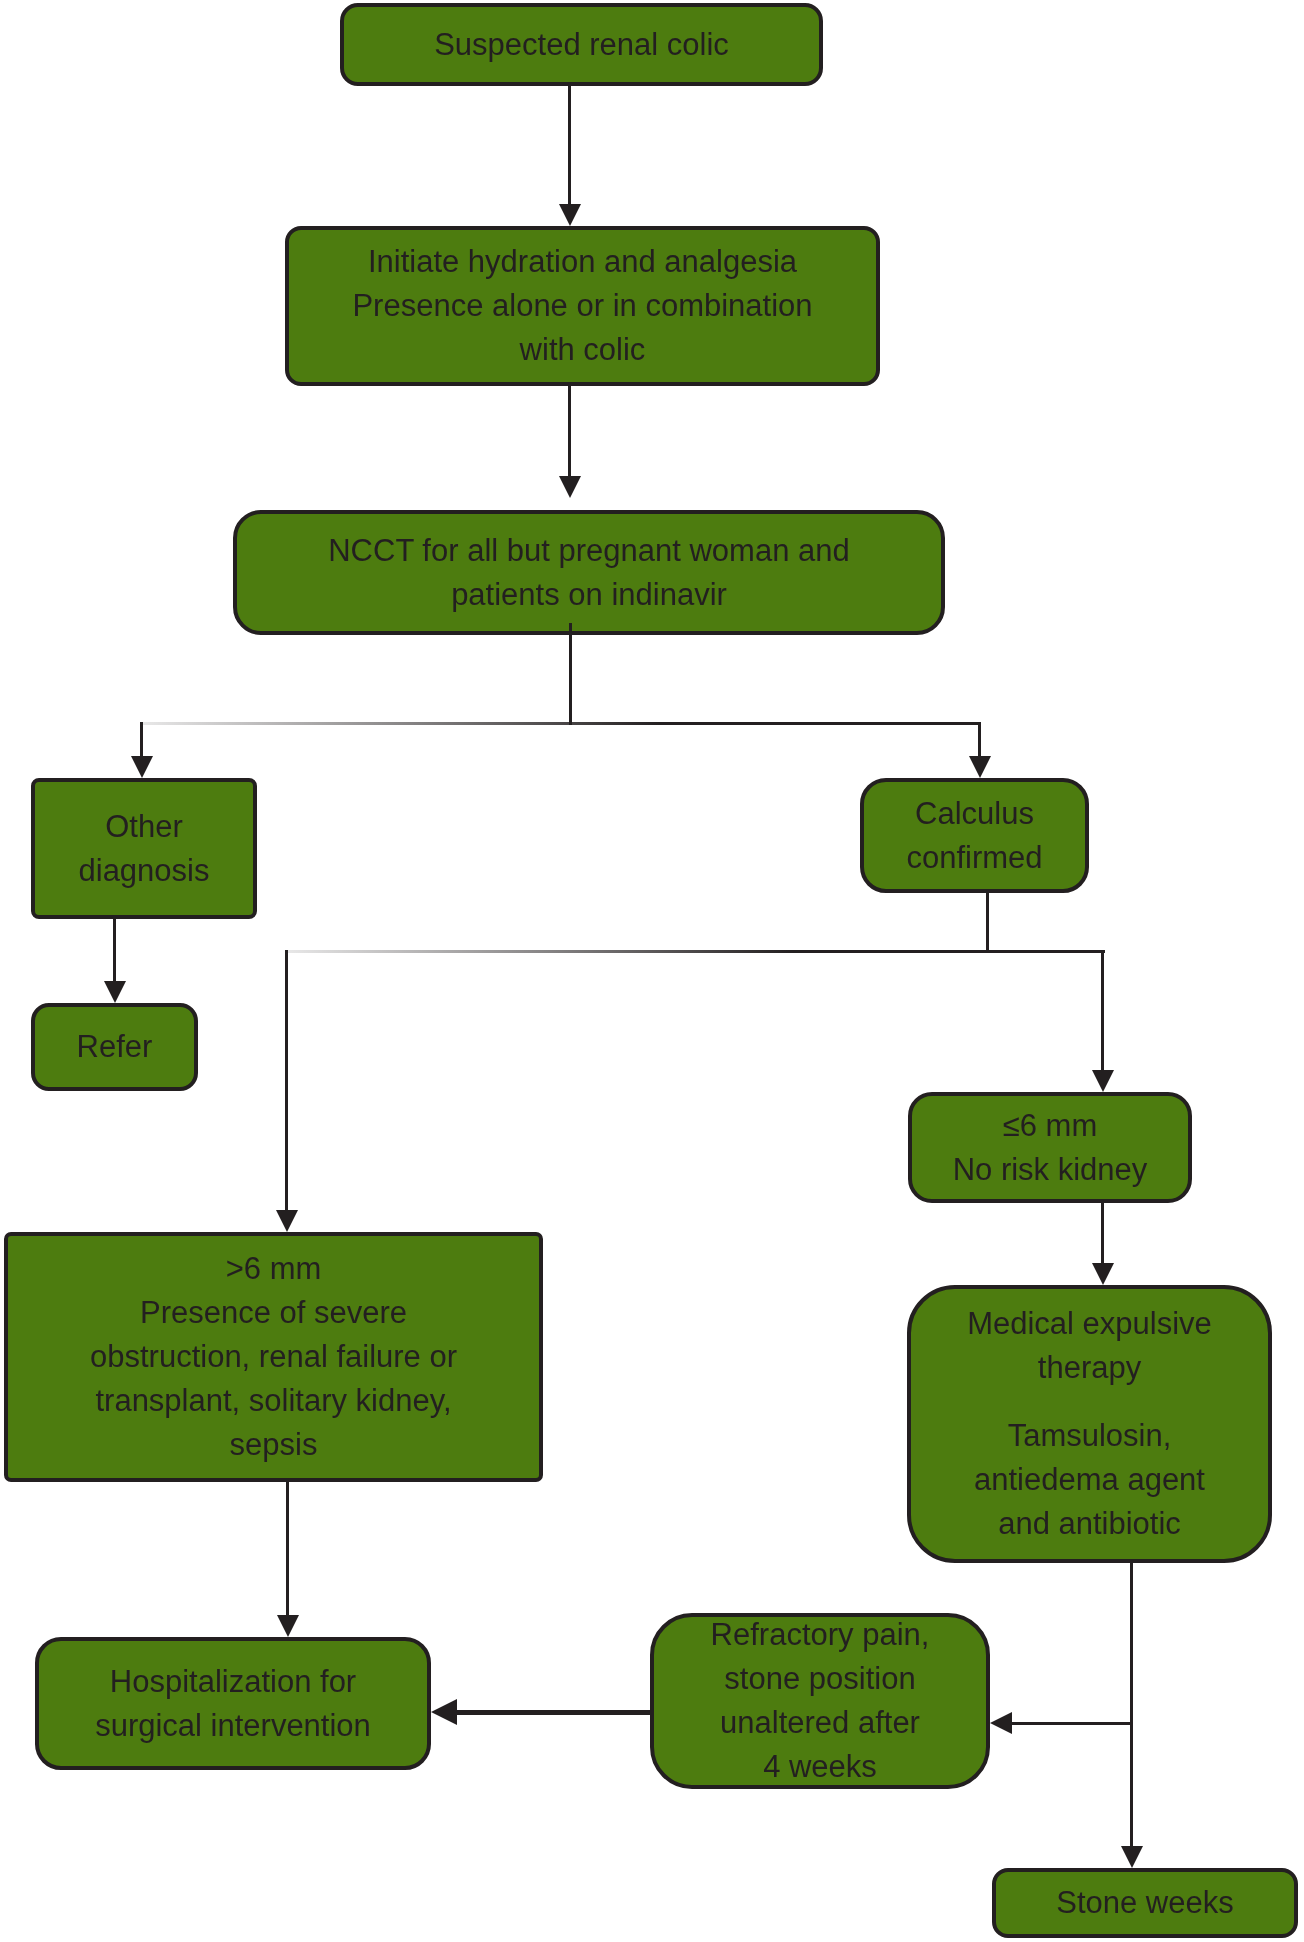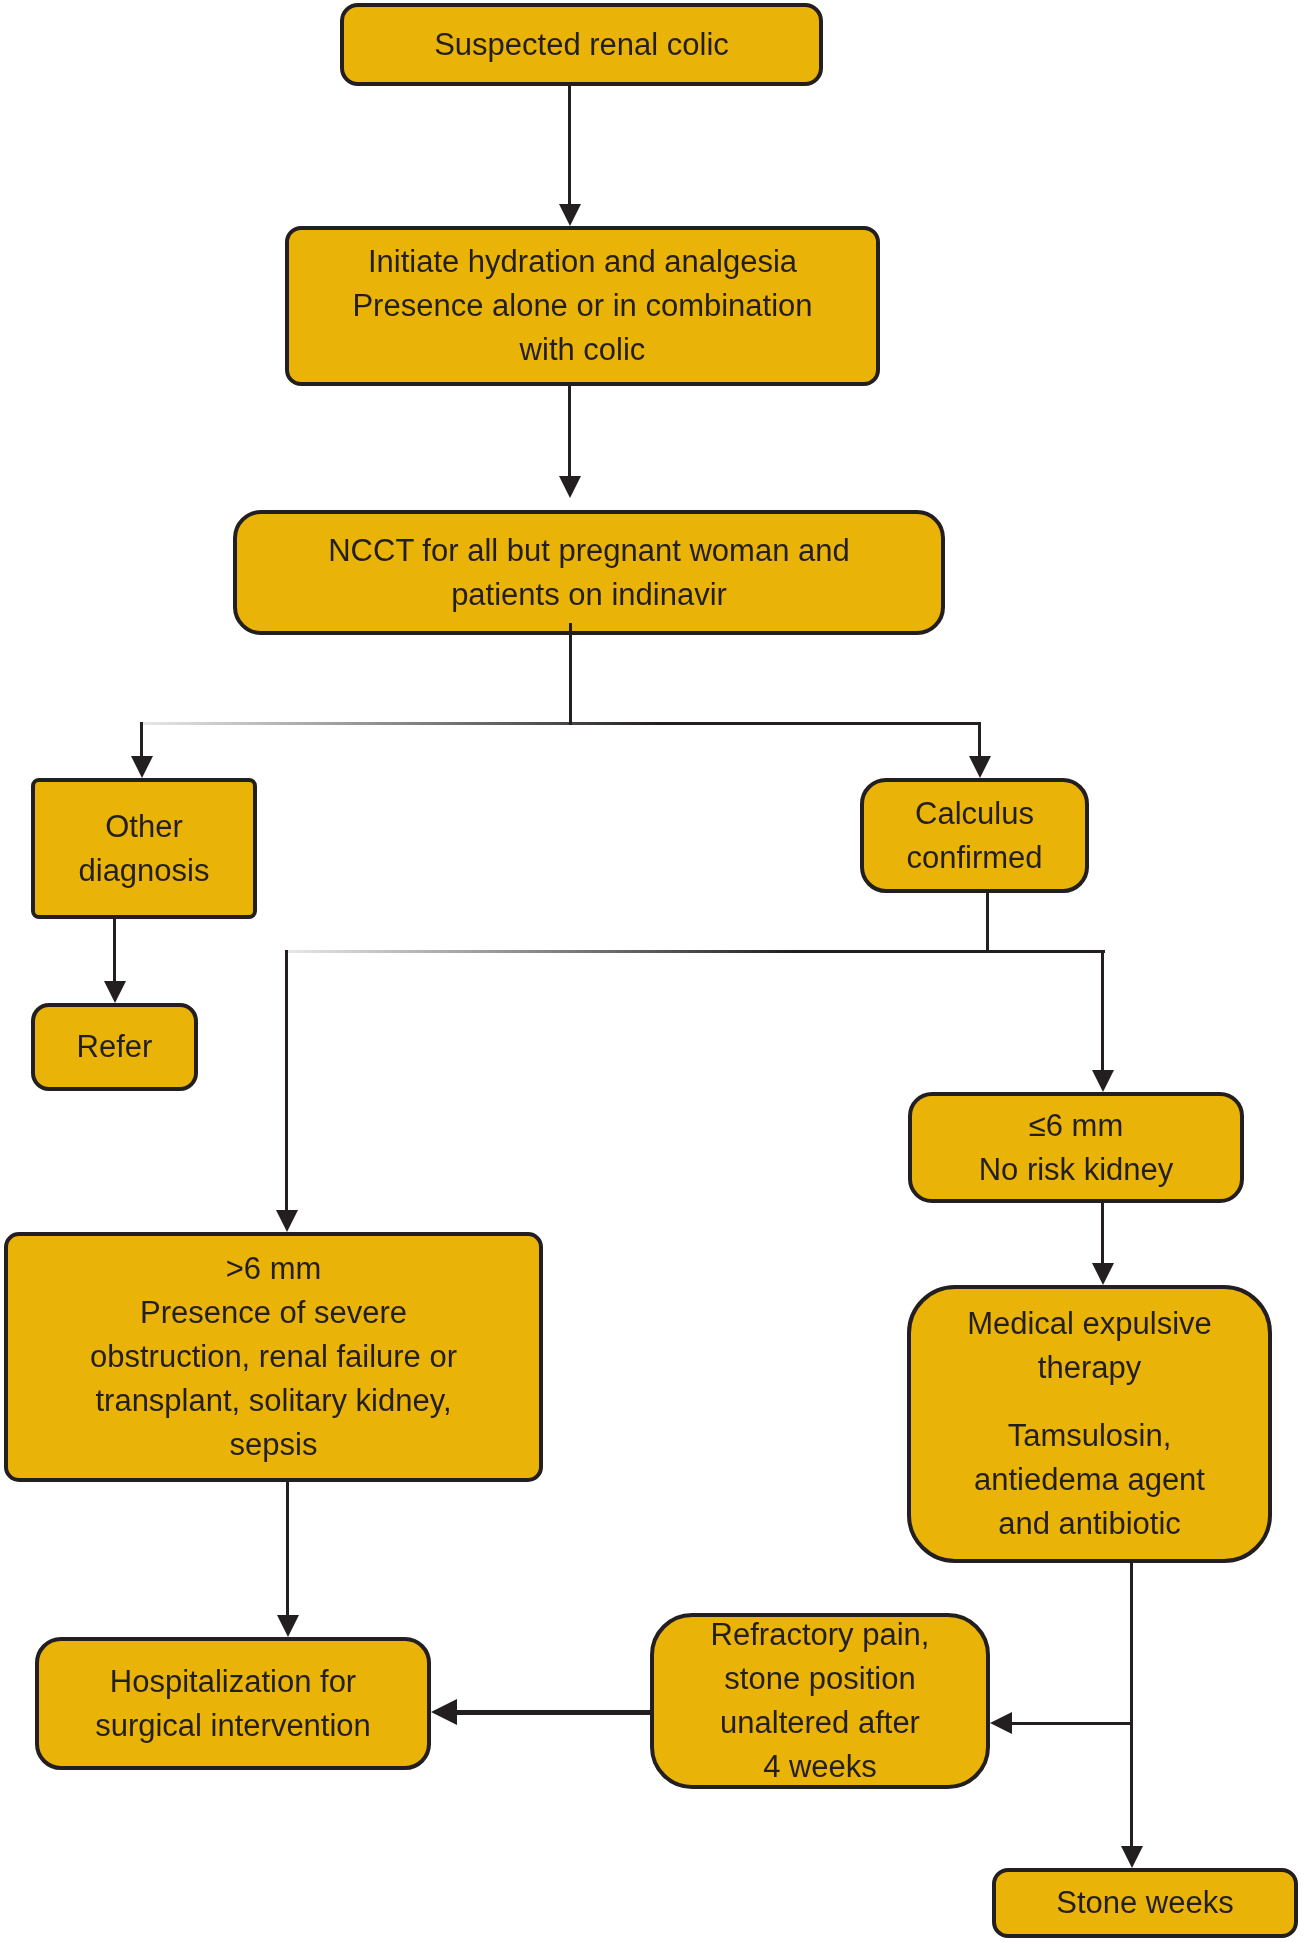--- a/index.html
+++ b/index.html
@@ -2,21 +2,21 @@
 <html><head>
 <meta charset="utf-8">
 <style>
   html,body { margin:0; padding:0; background:#ffffff; }
   .stage {
     position:relative; width:1304px; height:1942px; background:#ffffff;
     font-family:"Liberation Sans", sans-serif; color:#231f20; overflow:hidden;
   }
   .node {
     position:absolute; box-sizing:border-box;
-    border:4px solid #231f20; background:#eab308;
+    border:4px solid #231f20; background:#4d7c0f;
     display:flex; flex-direction:column; justify-content:center; align-items:center;
     text-align:center; font-size:31px; line-height:44px; white-space:nowrap;
   }
   .ln { display:block; }
   .gap { margin-top:24px; }
   .vline { position:absolute; width:3px; background:#231f20; }
   .hline { position:absolute; height:3px; background:#231f20; }
   .hline.fade { background:linear-gradient(to right, rgba(35,31,32,0.10) 0%, rgba(35,31,32,0.55) 32%, #231f20 62%); }
   .hline.thick { height:5px; }
   .arr-d {
@@ -60,26 +60,26 @@
 
   <div class="node" style="left:860px; top:778px; width:229px; height:115px; border-radius:26px;">
     <span class="ln">Calculus</span>
     <span class="ln">confirmed</span>
   </div>
 
   <div class="node" style="left:31px; top:1003px; width:167px; height:88px; border-radius:18px;">
     <span class="ln">Refer</span>
   </div>
 
-  <div class="node" style="left:908px; top:1092px; width:336px; height:111px; border-radius:24px;">
+  <div class="node" style="left:908px; top:1092px; width:284px; height:111px; border-radius:24px;">
     <span class="ln">≤6 mm</span>
     <span class="ln">No risk kidney</span>
   </div>
 
-  <div class="node" style="left:4px; top:1232px; width:539px; height:250px; border-radius:15px;">
+  <div class="node" style="left:4px; top:1232px; width:539px; height:250px; border-radius:7px;">
     <span class="ln">&gt;6 mm</span>
     <span class="ln">Presence of severe</span>
     <span class="ln">obstruction, renal failure or</span>
     <span class="ln">transplant, solitary kidney,</span>
     <span class="ln">sepsis</span>
   </div>
 
   <div class="node" style="left:907px; top:1285px; width:365px; height:278px; border-radius:48px;">
     <span class="ln">Medical expulsive</span>
     <span class="ln">therapy</span>

